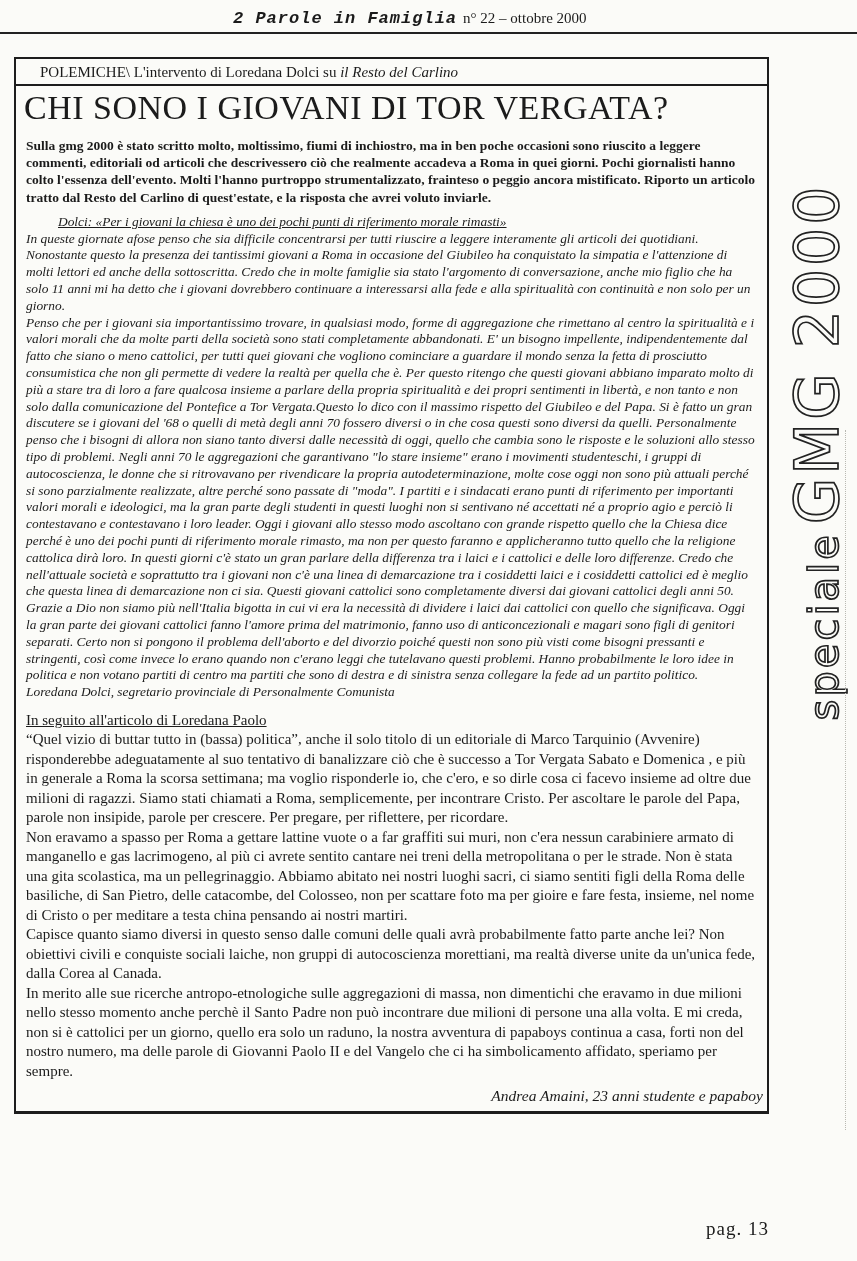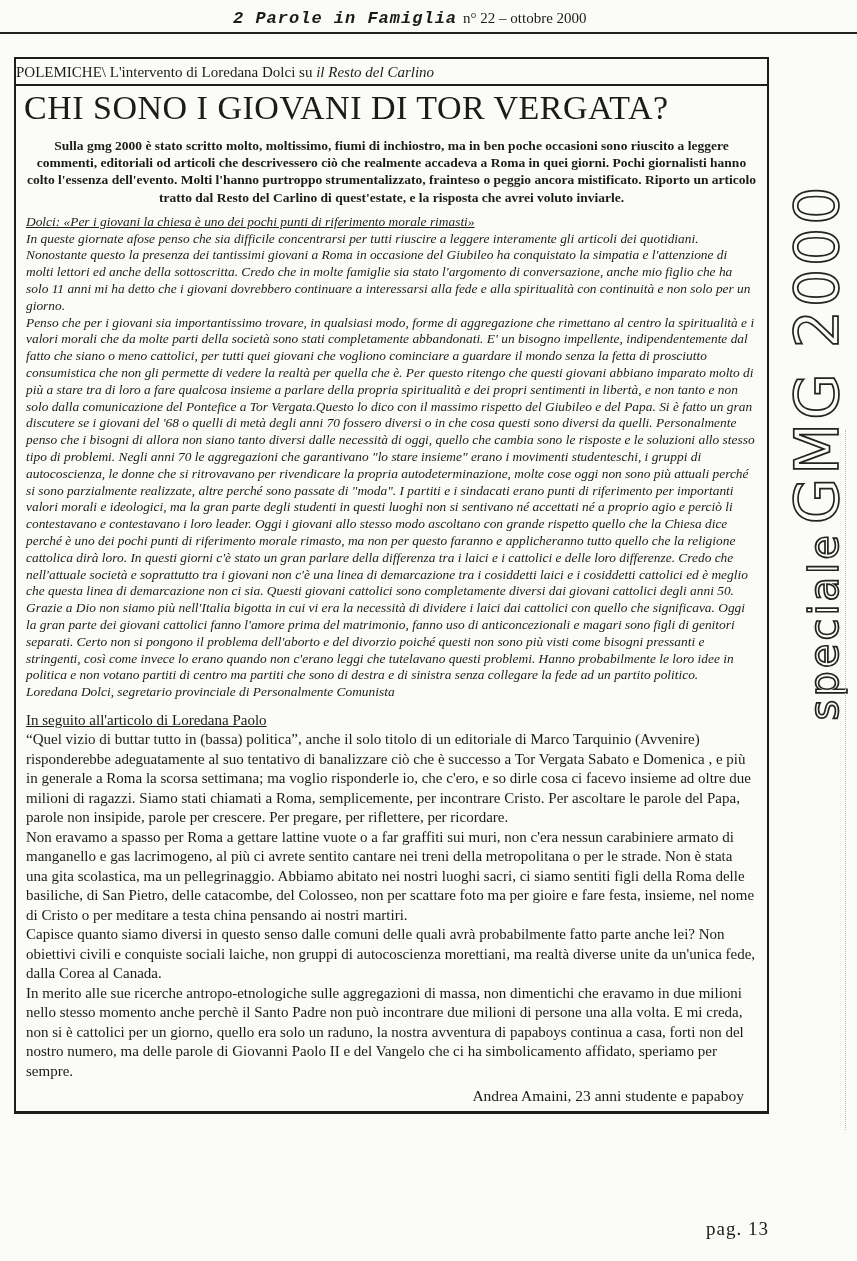--- a/index.html
+++ b/index.html
@@ -32,53 +32,53 @@
   
   .article-box {
     position: absolute;
     left: 14px; top: 57px;
     width: 755px;
     border: 2px solid #1d1d1d;
     border-bottom-width: 3px;
     background: transparent;
   }
   .kicker {
-    padding: 5px 8px 3px 0;
+    padding: 5px 8px 3px 24px;
     border-bottom: 2px solid #1d1d1d;
     font-size: 15px;
   }
   .kicker .kicker-source { font-style: italic; }
   .headline {
     font-size: 34px;
     letter-spacing: 0.5px;
     padding: 3px 20px 7px 8px;
     font-weight: normal;
   }
   .intro {
     font-weight: bold;
     font-size: 13.5px;
     line-height: 17.2px;
     padding: 3px 10px 6px 10px;
-    text-align: center;
+    text-align: left;
   }
   .dolci-section {
     font-style: italic;
     font-size: 13.4px;
     line-height: 16.8px;
     padding: 2px 10px 0 10px;
   }
-  .dolci-heading { text-decoration: underline; }
+  .dolci-heading { text-decoration: underline; margin-left: 32px; }
   .dolci-signature { font-style: italic; }
   .reply-section {
     font-size: 15px;
     line-height: 19.5px;
     padding: 10px 10px 4px 10px;
   }
   .reply-heading { text-decoration: underline; }
-  .reply-signature { text-align: right; padding: 2px 23px 6px 10px; font-size: 15.5px; }
+  .reply-signature { text-align: right; padding: 2px 4px 6px 10px; font-size: 15.5px; font-style: italic; }
 
   
   .side-label {
     position: absolute;
     left: 817px; top: 452px;
     transform: translate(-50%, -50%) rotate(-90deg);
     white-space: nowrap;
     font-family: "DejaVu Sans", sans-serif;
     letter-spacing: 3px;
   }

